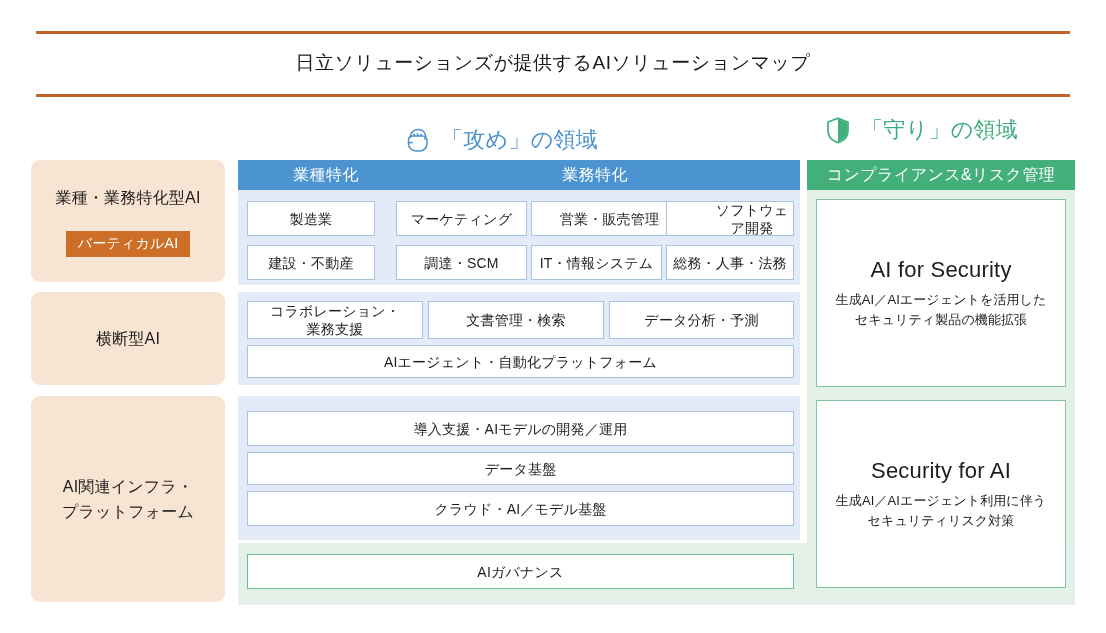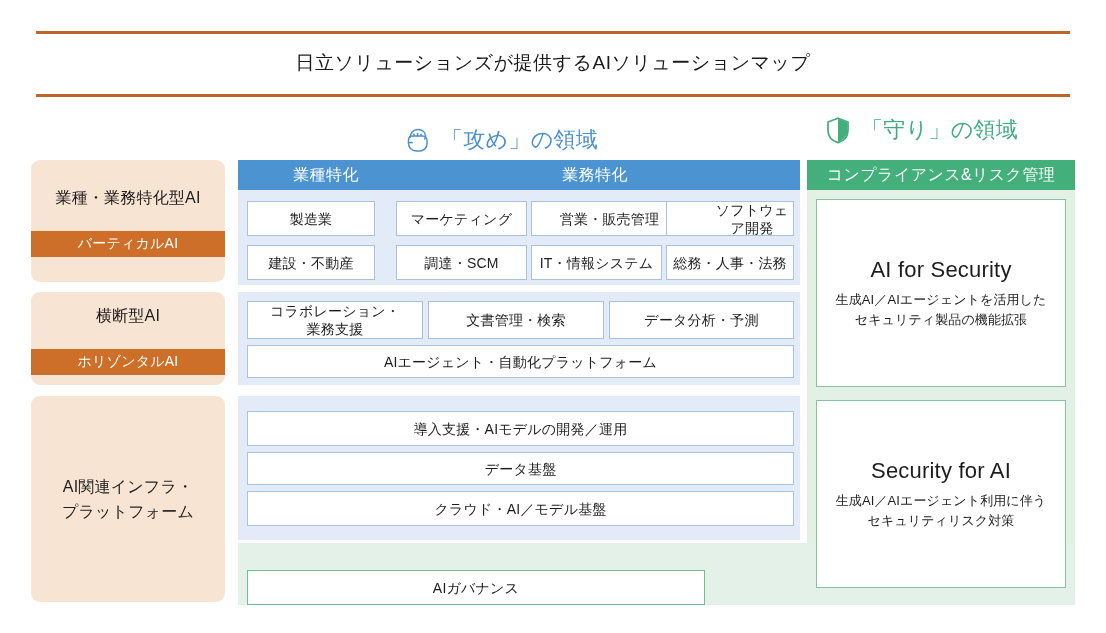--- a/index.html
+++ b/index.html
@@ -39,21 +39,21 @@
   }
   .domain-head.offense .label { color: #4a90cf; }
   .domain-head.defense .label { color: #3fae7f; }
   .domain-icon { width: 28px; height: 30px; display: block; flex: none; }
 
   
   .side-card {
     position: absolute; left: 31px; width: 194px;
     background: #f8e4d2; border-radius: 9px;
     display: flex; flex-direction: column;
-    justify-content: center;
+    align-items: center; justify-content: center;
     gap: 9px; text-align: center;
   }
   .side-card .s-title {
     font-size: 16px; color: #1d1d1d; line-height: 25px; letter-spacing: .2px;
   }
   .side-card .s-badge {
     background: #cd6f28; color: #ffffff;
     font-size: 14px; line-height: 13px;
     padding: 6px 12px 7px; letter-spacing: .2px;
     white-space: nowrap;
@@ -114,21 +114,21 @@
   #c-docmgmt { left: 428px; top: 301px; width: 176px; height: 38px; }
   #c-analytics { left: 609px; top: 301px; width: 185px; height: 38px; }
   #c-agentplat { left: 247px; top: 345px; width: 547px; height: 33px; }
 
   
   #c-implement { left: 247px; top: 411px; width: 547px; height: 35px; }
   #c-database  { left: 247px; top: 452px; width: 547px; height: 33px; }
   #c-cloud     { left: 247px; top: 491px; width: 547px; height: 35px; }
 
   
-  #c-governance { left: 247px; top: 554px; width: 458px; height: 35px; margin-top: 16px; }
+  #c-governance { left: 247px; top: 554px; width: 547px; height: 35px; }
 
   
   .sec-card {
     position: absolute; background: #ffffff;
     border: 1px solid #84c4a1;
     display: flex; flex-direction: column;
     align-items: center; justify-content: center;
     text-align: center; gap: 7px;
   }
   .sec-card .sec-title {
@@ -177,21 +177,20 @@
   <div class="band blue" id="band-blue-3"></div>
   <div class="band green" id="band-green-right"></div>
   <div class="band greenlite" id="band-green-bottom"></div>
 
   <div class="side-card" id="side1">
     <span class="s-title">業種・業務特化型AI</span>
     <span class="s-badge">バーティカルAI</span>
   </div>
   <div class="side-card" id="side2">
     <span class="s-title">横断型AI</span>
-    <span class="s-badge">ホリゾンタルAI</span>
   </div>
   <div class="side-card" id="side3">
     <span class="s-title">AI関連インフラ・<br>プラットフォーム</span>
   </div>
 
   <div class="col-head blue" id="head-vertical">業種特化</div>
   <div class="col-head blue" id="head-function">業務特化</div>
   <div class="col-head green" id="head-compliance">コンプライアンス&amp;リスク管理</div>
 
   <div class="card" id="c-manufacturing">製造業</div>

